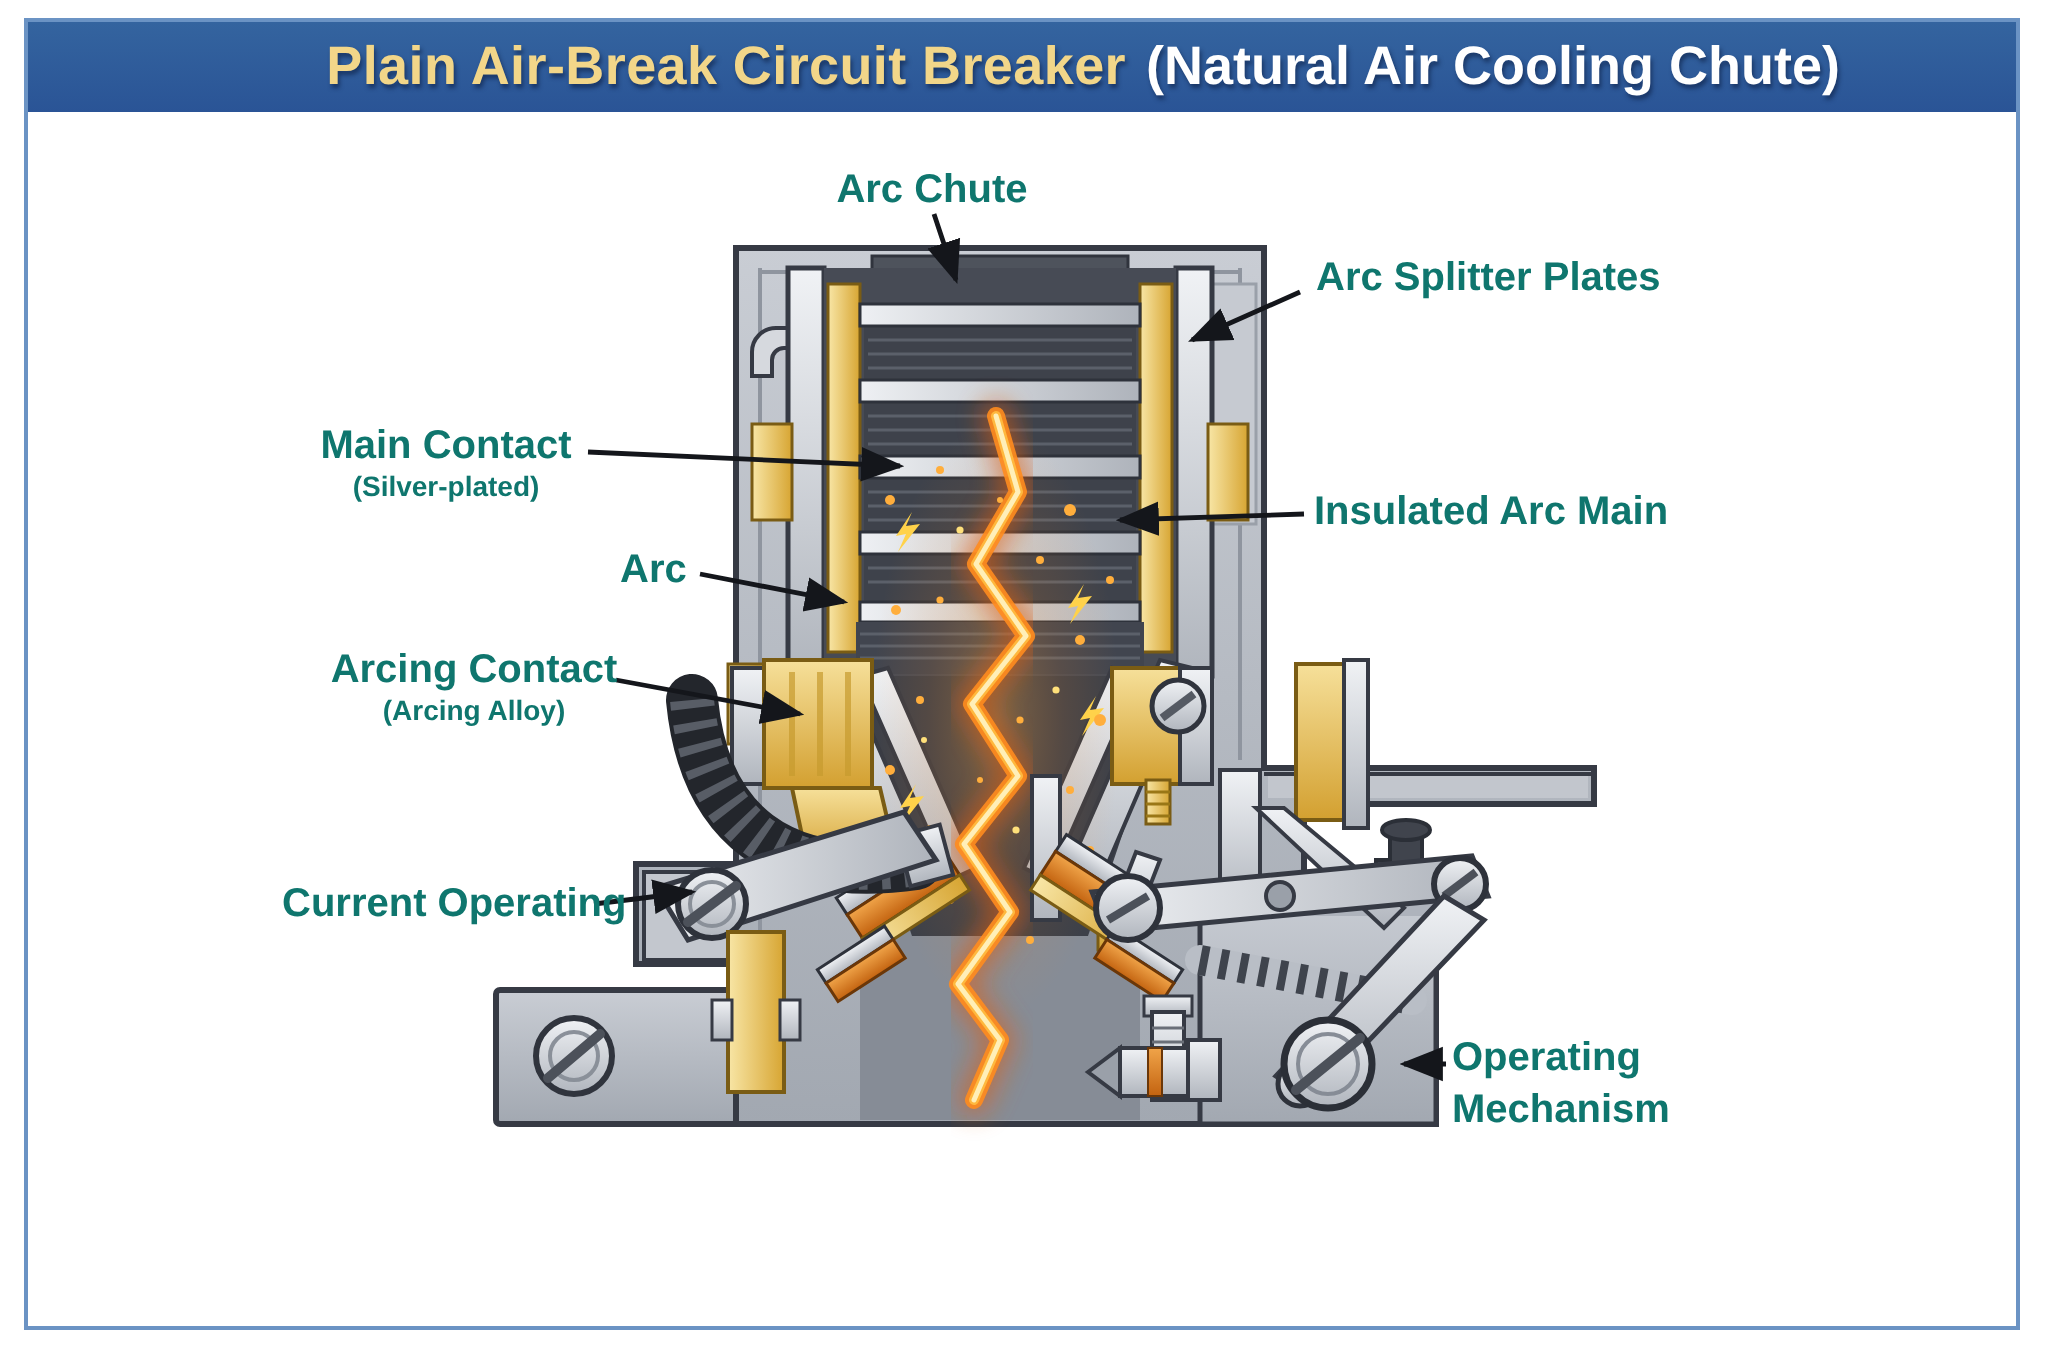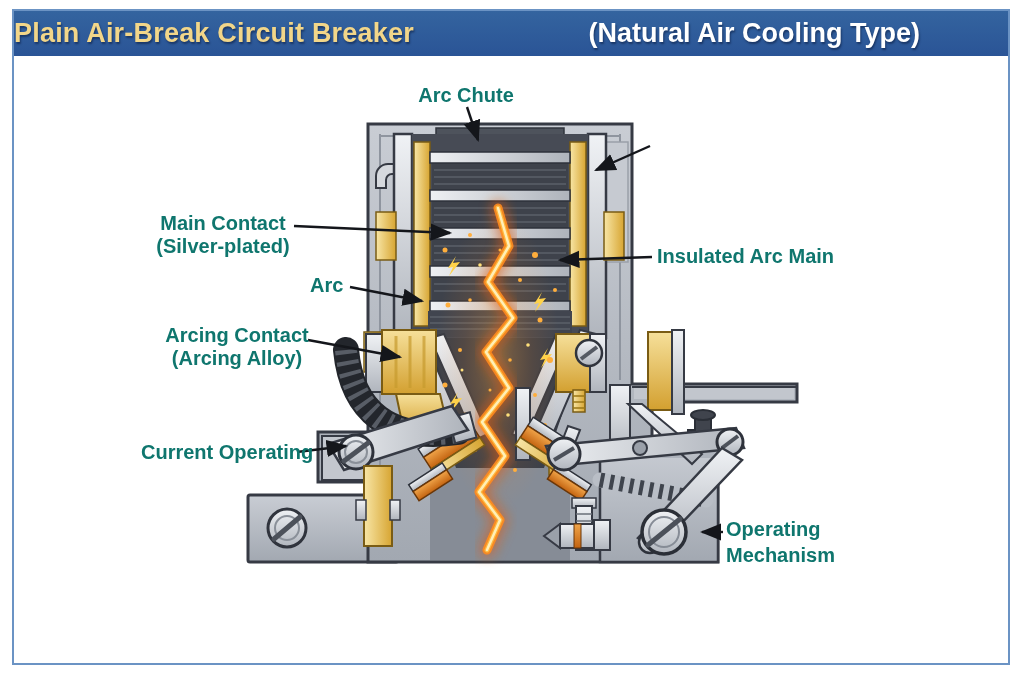--- a/index.html
+++ b/index.html
@@ -2,41 +2,41 @@
 <html><head>
 <meta charset="utf-8">
 <style>
   html,body{margin:0;padding:0;background:#ffffff;}
   .page{position:relative;width:1024px;height:683px;background:#ffffff;
         font-family:"Liberation Sans",sans-serif;overflow:hidden;}
   .frame{position:absolute;left:12px;top:9px;width:998px;height:656px;
          border:2px solid #6b93c4;background:#ffffff;box-sizing:border-box;}
   .titlebar{position:absolute;left:0;top:0;right:0;height:45px;
             background:linear-gradient(#34649f,#2a5496);
-            display:flex;align-items:center;justify-content:space-between;
+            display:flex;align-items:center;justify-content:flex-end;
             padding-right:88px;}
   .title-main{color:#f2d689;font-size:27px;font-weight:bold;letter-spacing:.2px;
               text-shadow:1px 2px 2px rgba(10,25,60,.55);}
   .title-suffix{color:#ffffff;font-size:27px;font-weight:bold;margin-left:10px;
               text-shadow:1px 2px 2px rgba(10,25,60,.55);}
   .diagram-svg{position:absolute;left:0;top:0;width:1024px;height:683px;}
   .lbl{position:absolute;font-weight:bold;color:#0f766e;font-size:20px;
        line-height:1.15;white-space:nowrap;}
-  .lbl .sub{display:block;font-size:20px;}
+  .lbl .sub{display:block;font-size:14px;}
   .lbl.center{text-align:center;}
   .lbl.wrap{white-space:normal;line-height:1.32;}
 </style>
 </head>
 <body>
 
 <div class="page">
   <div class="frame">
     <div class="titlebar">
       <span class="title-main">Plain Air-Break Circuit Breaker</span>
-      <span class="title-suffix">(Natural Air Cooling Type)</span>
+      <span class="title-suffix">(Natural Air Cooling Chute)</span>
     </div>
   </div>
 
   <svg class="diagram-svg" viewBox="0 0 1024 683">
     <defs>
       <linearGradient id="gCaseV" x1="0" y1="0" x2="0" y2="1">
         <stop offset="0" stop-color="#c9cdd4"></stop>
           <stop offset="1" stop-color="#a2a8b1"></stop>
       </linearGradient>
       <linearGradient id="gSil" x1="0" y1="0" x2="0" y2="1">
@@ -267,20 +267,21 @@
       <path d="M350,287 L422,301" marker-end="url(#ah)"></path>
       <path d="M308,340 L400,357" marker-end="url(#ah)"></path>
       <path d="M297,452 L346,446" marker-end="url(#ah)"></path>
       <path d="M652,257 L560,260" marker-end="url(#ah)"></path>
       <path d="M723,532 L702,532" marker-end="url(#ah)"></path>
     </g>
   </svg>
 
   <div class="lbl center" style="left:404px;top:84px;width:124px;">Arc Chute</div>
 
+  <div class="lbl" style="left:658px;top:128px;">Arc Splitter Plates</div>
 
   <div class="lbl center" style="left:128px;top:212px;width:190px;">
     <span>Main Contact</span>
     <span class="sub">(Silver-plated)</span>
   </div>
 
   <div class="lbl" style="left:310px;top:274px;">Arc</div>
 
   <div class="lbl center" style="left:142px;top:324px;width:190px;">
     <span>Arcing Contact</span>

